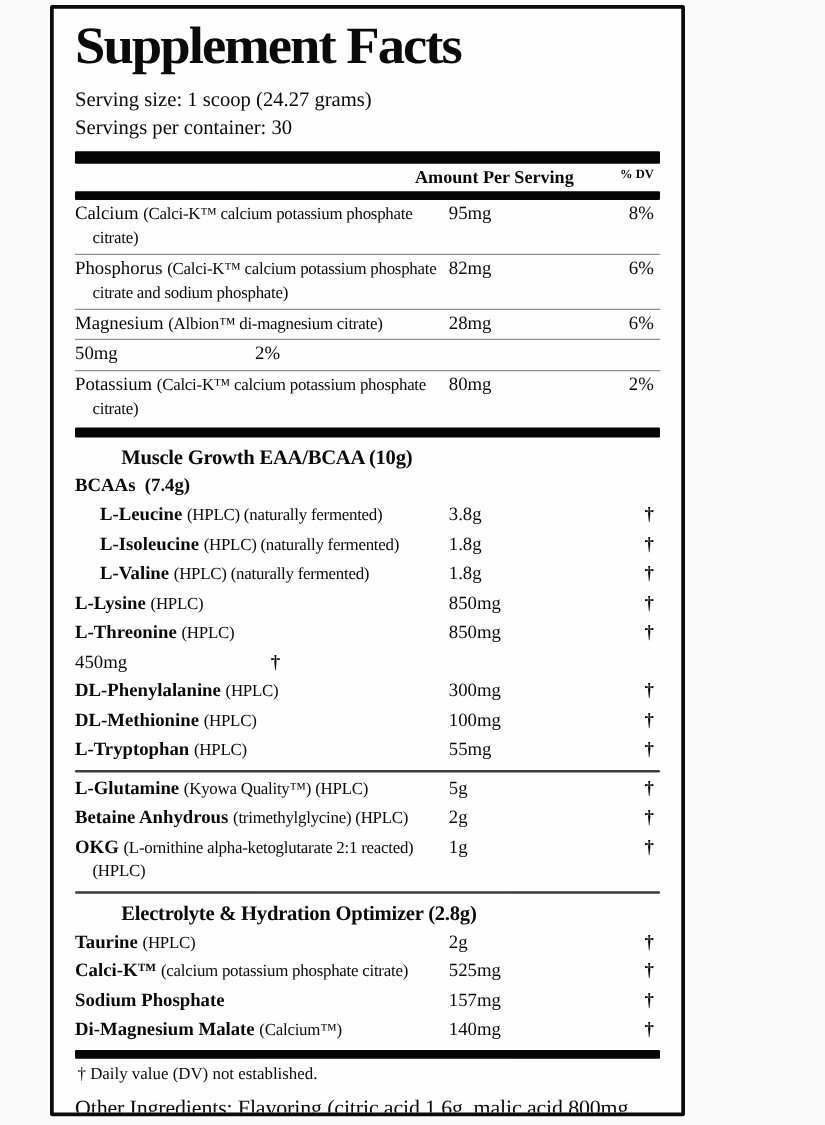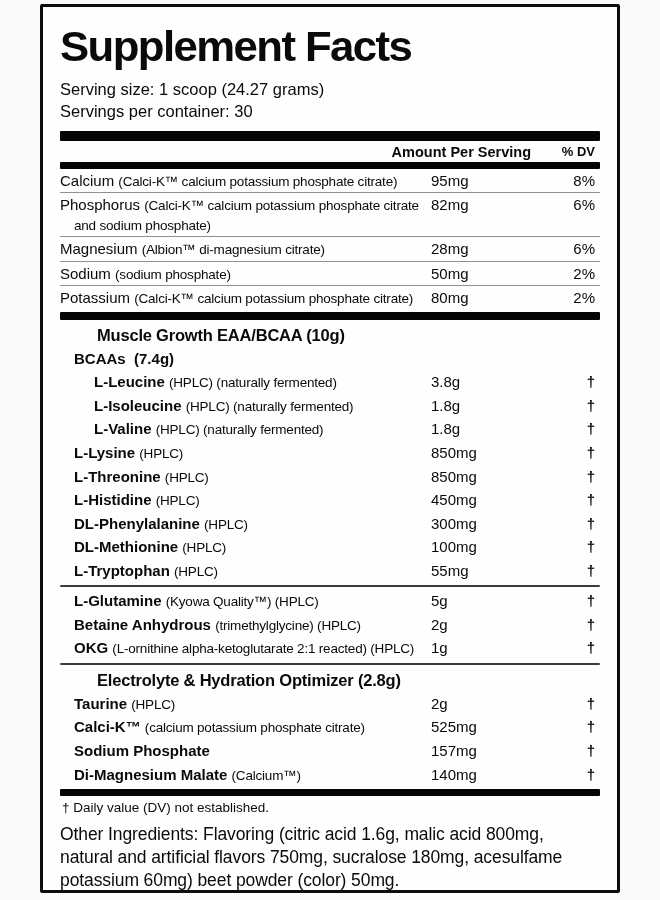--- a/index.html
+++ b/index.html
@@ -7,27 +7,28 @@
     width:660px;height:900px;
     background:#fbfafa;
     font-family:"Liberation Sans","DejaVu Sans",sans-serif;
     color:#0a0a0a;
     position:relative;
     -webkit-font-smoothing:antialiased;
   }
   .label{
     position:absolute;
     left:40px;top:4px;
-    width:580px;height:889px;
+    width:508px;height:889px;
     box-sizing:border-box;
     background:#fefefe;
     border:3px solid #0b0b0b;
     border-radius:2px;
-    padding:12px 17px 8px 17px;
+    padding:2px 17px 8px 17px;
     overflow:hidden;
+    font-family:Liberation Serif, serif;
   }
   .title{
     font-size:42px;
     font-weight:bold;
     letter-spacing:-1.5px;
     margin:4px 0 8px 0;
     white-space:nowrap;
     transform:scaleX(1.04);
     transform-origin:left center;
   }
@@ -37,23 +38,23 @@
   .bar-lg{height:7px;}
   .bar-lg2{height:8px;margin:2px 0;}
   .bar-md{height:2px;background:#3c3c3c;margin:3px 0 2px 0;}
   .row{display:flex;align-items:flex-start;padding:2px 0;font-size:15px;line-height:1.3;}
   .hdr-row{display:flex;align-items:flex-start;padding:3px 0 2px 0;}
   .hdr-spacer{flex:1;}
   .hdr-amount{font-weight:bold;font-size:14.5px;}
   .nm{flex:1;padding-left:14px;text-indent:-14px;padding-right:4px;}
   .amt{width:100px;flex-shrink:0;}
   .dvc{width:64px;text-align:right;flex-shrink:0;padding-right:5px;}
-  .hdr-dv{width:64px;text-align:right;flex-shrink:0;padding-right:5px;font-weight:bold;font-size:13px;}
-  .ind1 .nm{margin-left:14px;}
-  .ind2 .nm{margin-left:34px;}
+  .hdr-dv{width:64px;text-align:right;flex-shrink:0;padding-right:5px;font-weight:bold;font-size:10px;}
+  .ind1 .nm{}
+  .ind2 .nm{margin-left:20px;}
   .b{font-weight:bold;}
   .dt{font-size:13.5px;letter-spacing:-0.2px;text-align:right;}
   .sep{border-bottom:1.5px solid #909090;}
   .heading{font-size:16.5px;font-weight:bold;padding:4px 0 2px 0;letter-spacing:-0.2px;margin-left:37px;}
   .footnote{font-size:13.5px;padding:4px 0 2px 2px;}
   .other{font-size:17.5px;line-height:1.3;margin-top:6px;letter-spacing:-0.1px;}
   .dagger{font-weight:bold;}
 </style>
 </head>
 <body>
@@ -84,21 +85,20 @@
     <span class="nm"><span>Phosphorus</span> <span class="dt">(Calci-K™ calcium potassium phosphate citrate and sodium phosphate)</span></span>
     <span class="amt">82mg</span>
     <span class="dvc">6%</span>
   </div>
   <div class="row sep">
     <span class="nm"><span>Magnesium</span> <span class="dt">(Albion™ di-magnesium citrate)</span></span>
     <span class="amt">28mg</span>
     <span class="dvc">6%</span>
   </div>
   <div class="row sep">
-    <span class="nm"><span>Sodium</span> <span class="dt">(sodium phosphate)</span></span>
     <span class="amt">50mg</span>
     <span class="dvc">2%</span>
   </div>
   <div class="row">
     <span class="nm"><span>Potassium</span> <span class="dt">(Calci-K™ calcium potassium phosphate citrate)</span></span>
     <span class="amt">80mg</span>
     <span class="dvc">2%</span>
   </div>
 
   <div class="bar bar-lg2"></div>
@@ -130,21 +130,20 @@
     <span class="nm"><span class="b">L-Lysine</span> <span class="dt">(HPLC)</span></span>
     <span class="amt">850mg</span>
     <span class="dvc dagger">†</span>
   </div>
   <div class="row ind1">
     <span class="nm"><span class="b">L-Threonine</span> <span class="dt">(HPLC)</span></span>
     <span class="amt">850mg</span>
     <span class="dvc dagger">†</span>
   </div>
   <div class="row ind1">
-    <span class="nm"><span class="b">L-Histidine</span> <span class="dt">(HPLC)</span></span>
     <span class="amt">450mg</span>
     <span class="dvc dagger">†</span>
   </div>
   <div class="row ind1">
     <span class="nm"><span class="b">DL-Phenylalanine</span> <span class="dt">(HPLC)</span></span>
     <span class="amt">300mg</span>
     <span class="dvc dagger">†</span>
   </div>
   <div class="row ind1">
     <span class="nm"><span class="b">DL-Methionine</span> <span class="dt">(HPLC)</span></span>

